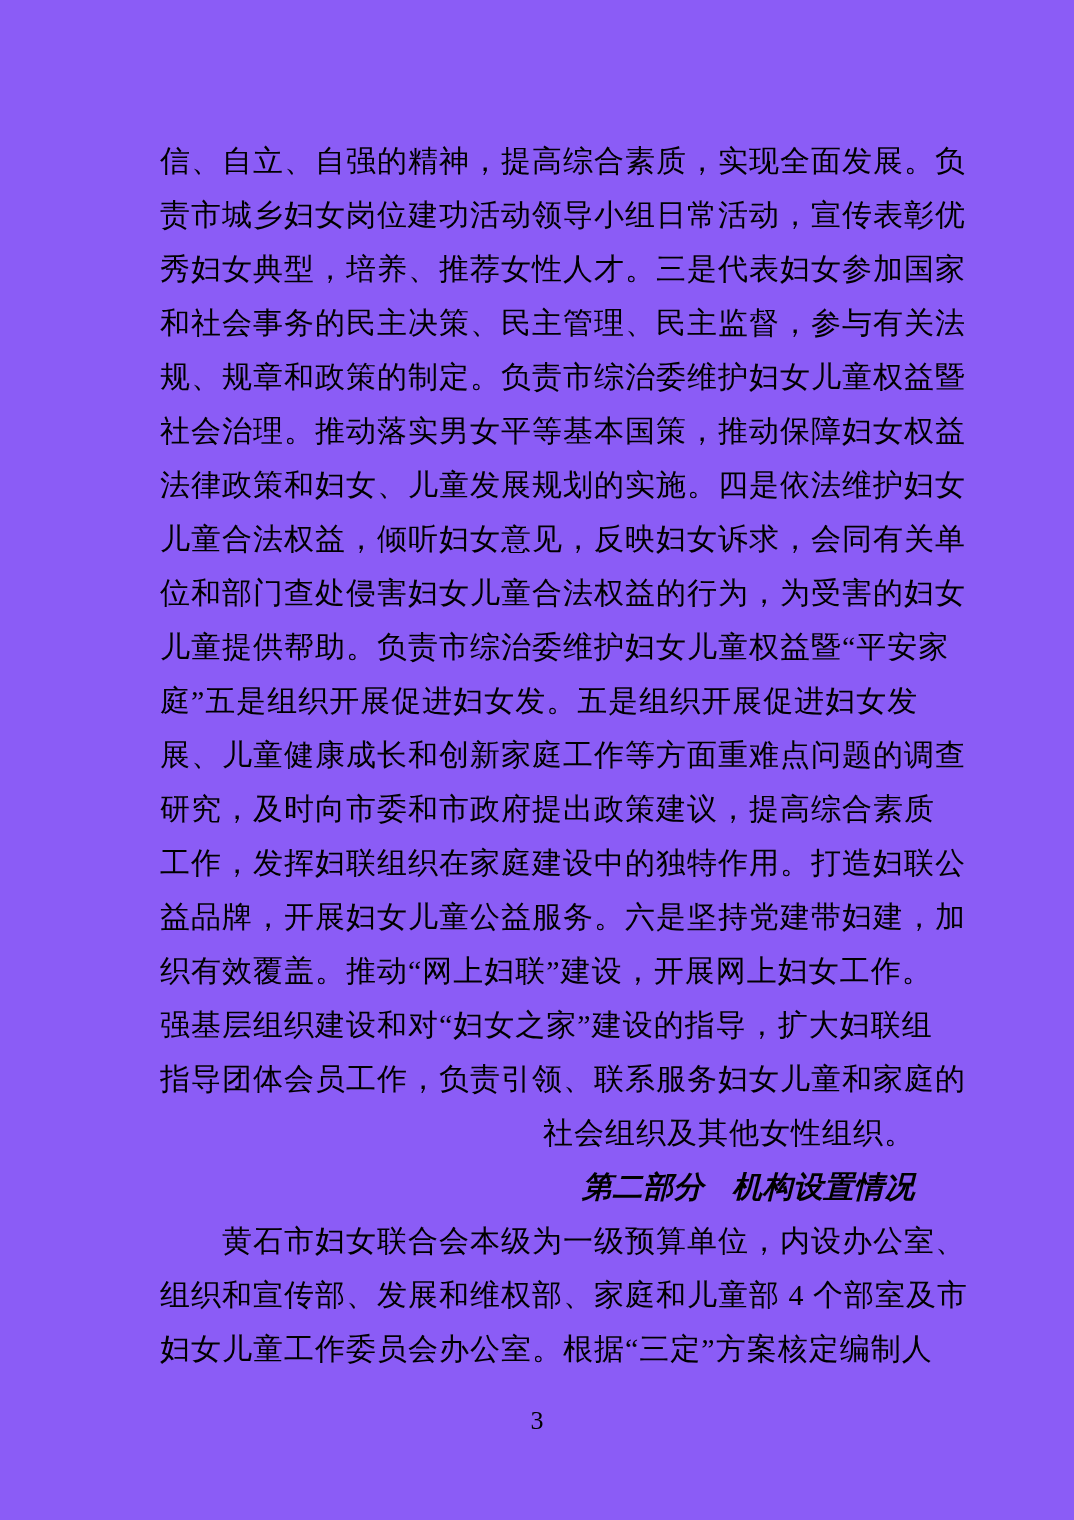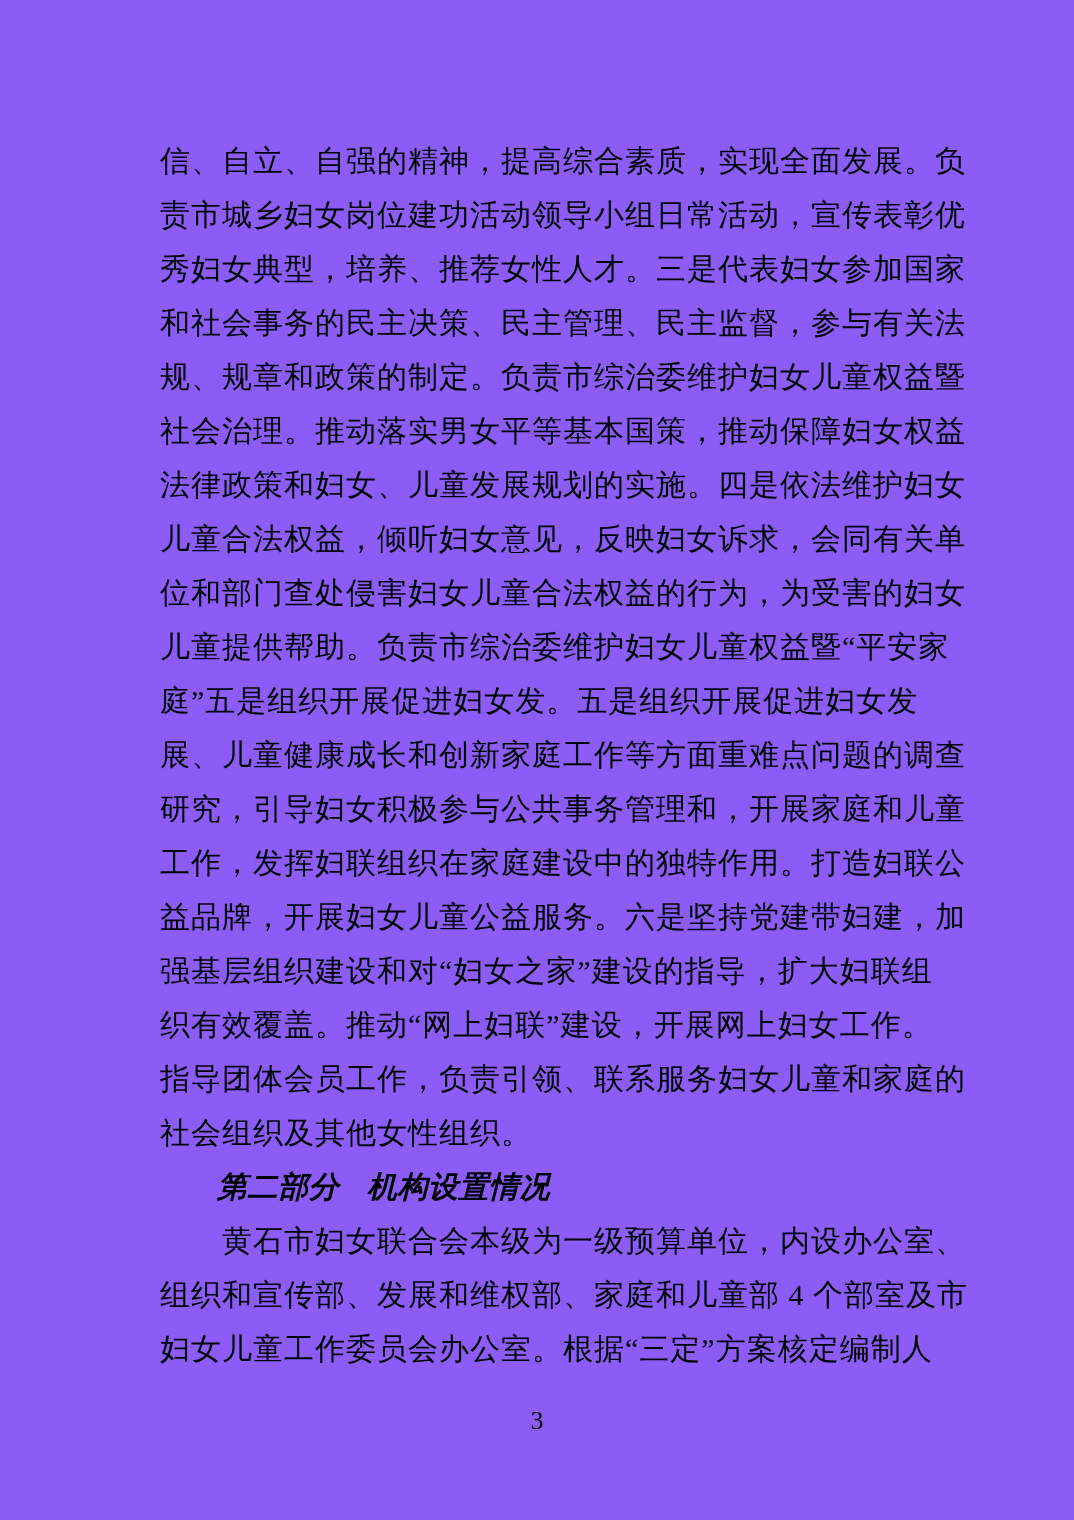--- a/index.html
+++ b/index.html
@@ -22,20 +22,21 @@
     width: 755px;
   }
   .line {
     height: 54px;
     line-height: 54px;
     font-size: 30px;
     font-family: "Liberation Serif", "DejaVu Serif", serif;
     color: #000000;
     white-space: nowrap;
     letter-spacing: 1px;
+    text-align: right;
   }
   .line.j {
     text-align: justify;
     text-align-last: justify;
   }
   .line.indent {
     text-indent: 62px;
   }
   .line.heading {
     font-family: "Liberation Sans", "DejaVu Sans", sans-serif;
@@ -72,25 +73,25 @@
     <div class="line j">秀妇女典型，培养、推荐女性人才。三是代表妇女参加国家</div>
     <div class="line j">和社会事务的民主决策、民主管理、民主监督，参与有关法</div>
     <div class="line j">规、规章和政策的制定。负责市综治委维护妇女儿童权益暨</div>
     <div class="line j">社会治理。推动落实男女平等基本国策，推动保障妇女权益</div>
     <div class="line j">法律政策和妇女、儿童发展规划的实施。四是依法维护妇女</div>
     <div class="line j">儿童合法权益，倾听妇女意见，反映妇女诉求，会同有关单</div>
     <div class="line j">位和部门查处侵害妇女儿童合法权益的行为，为受害的妇女</div>
     <div class="line j">儿童提供帮助。负责市综治委维护妇女儿童权益暨“平安家</div>
     <div class="line j">庭”五是组织开展促进妇女发。五是组织开展促进妇女发</div>
     <div class="line j">展、儿童健康成长和创新家庭工作等方面重难点问题的调查</div>
-    <div class="line j">研究，引导妇女积极参与公共事务管理和，开展家庭和儿童</div>
+    <div class="line j">研究，及时向市委和市政府提出政策建议，提高综合素质</div>
     <div class="line j">工作，发挥妇联组织在家庭建设中的独特作用。打造妇联公</div>
     <div class="line j">益品牌，开展妇女儿童公益服务。六是坚持党建带妇建，加</div>
+    <div class="line j">织有效覆盖。推动“网上妇联”建设，开展网上妇女工作。</div>
     <div class="line j">强基层组织建设和对“妇女之家”建设的指导，扩大妇联组</div>
-    <div class="line j">织有效覆盖。推动“网上妇联”建设，开展网上妇女工作。</div>
     <div class="line j">指导团体会员工作，负责引领、联系服务妇女儿童和家庭的</div>
     <div class="line">社会组织及其他女性组织。</div>
 
     <div class="line heading"><span>第二部分</span><span class="gap"></span><span>机构设置情况</span></div>
 
     <div class="line j indent">黄石市妇女联合会本级为一级预算单位，内设办公室、</div>
     <div class="line j">组织和宣传部、发展和维权部、家庭和儿童部 4 个部室及市</div>
     <div class="line j">妇女儿童工作委员会办公室。根据“三定”方案核定编制人</div>
   </div>
 

